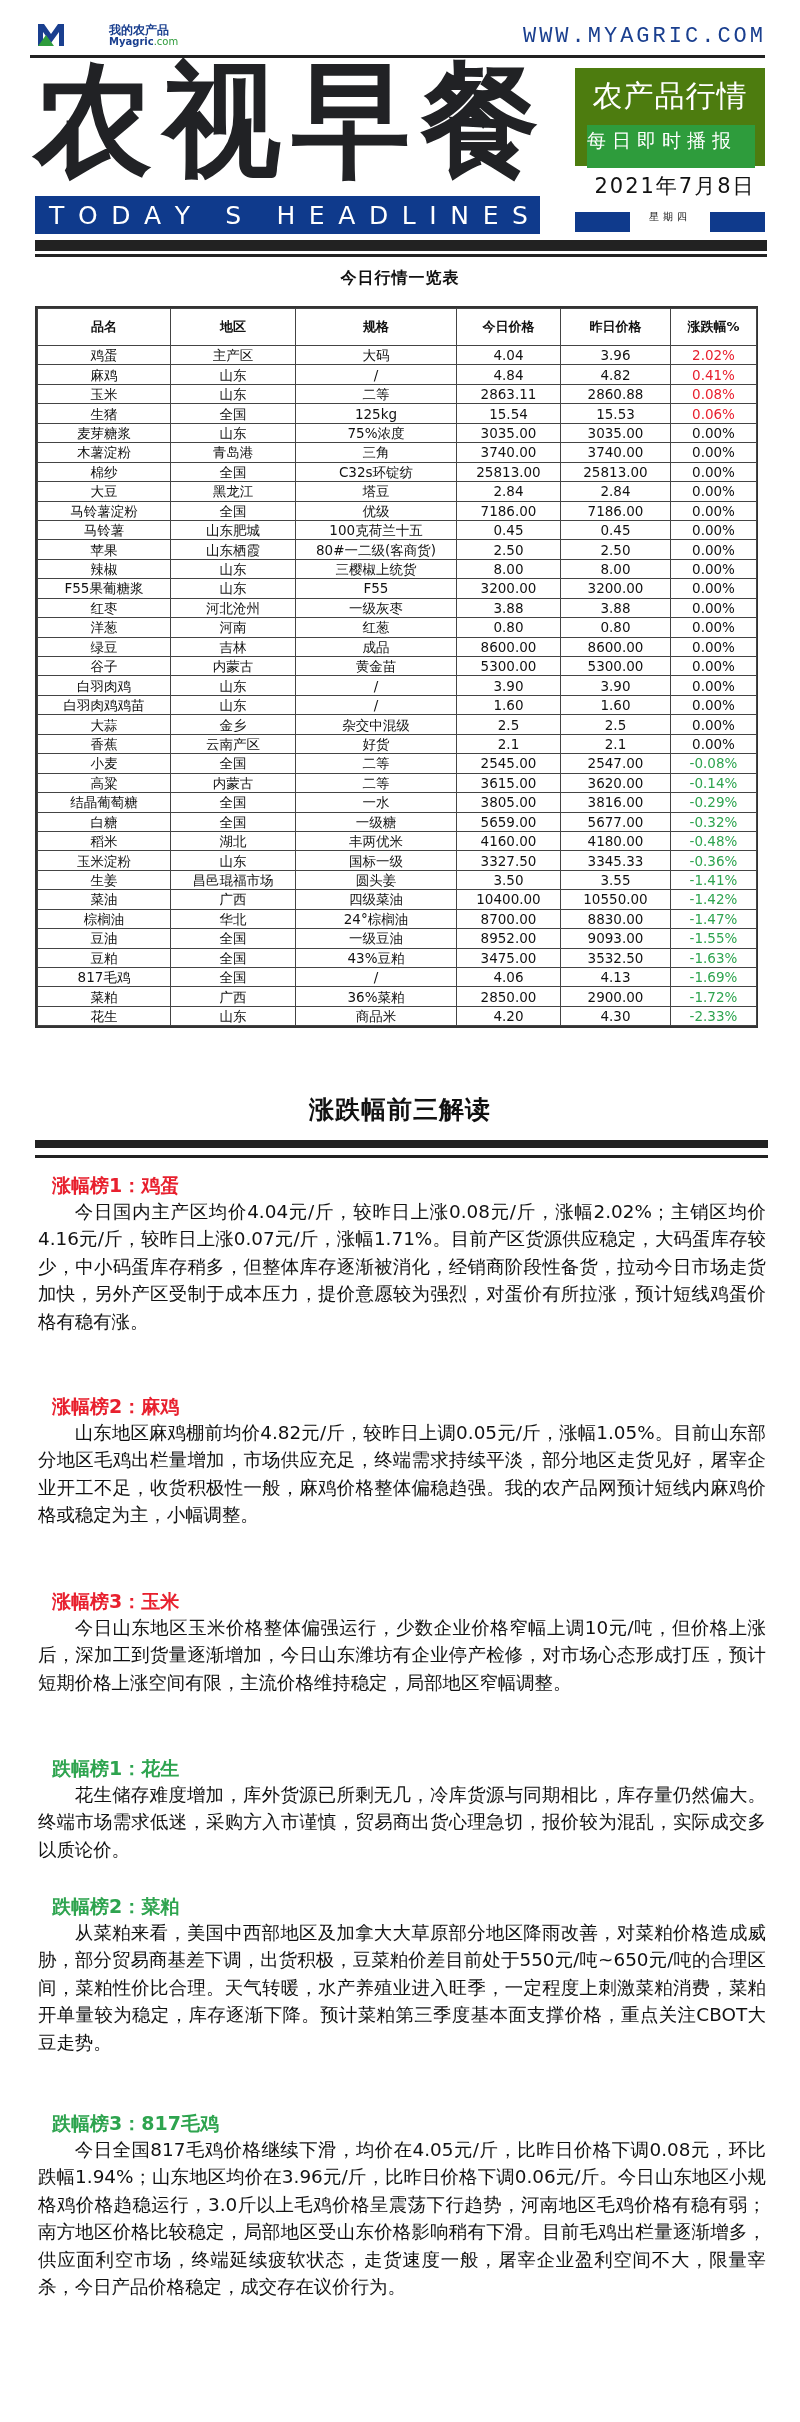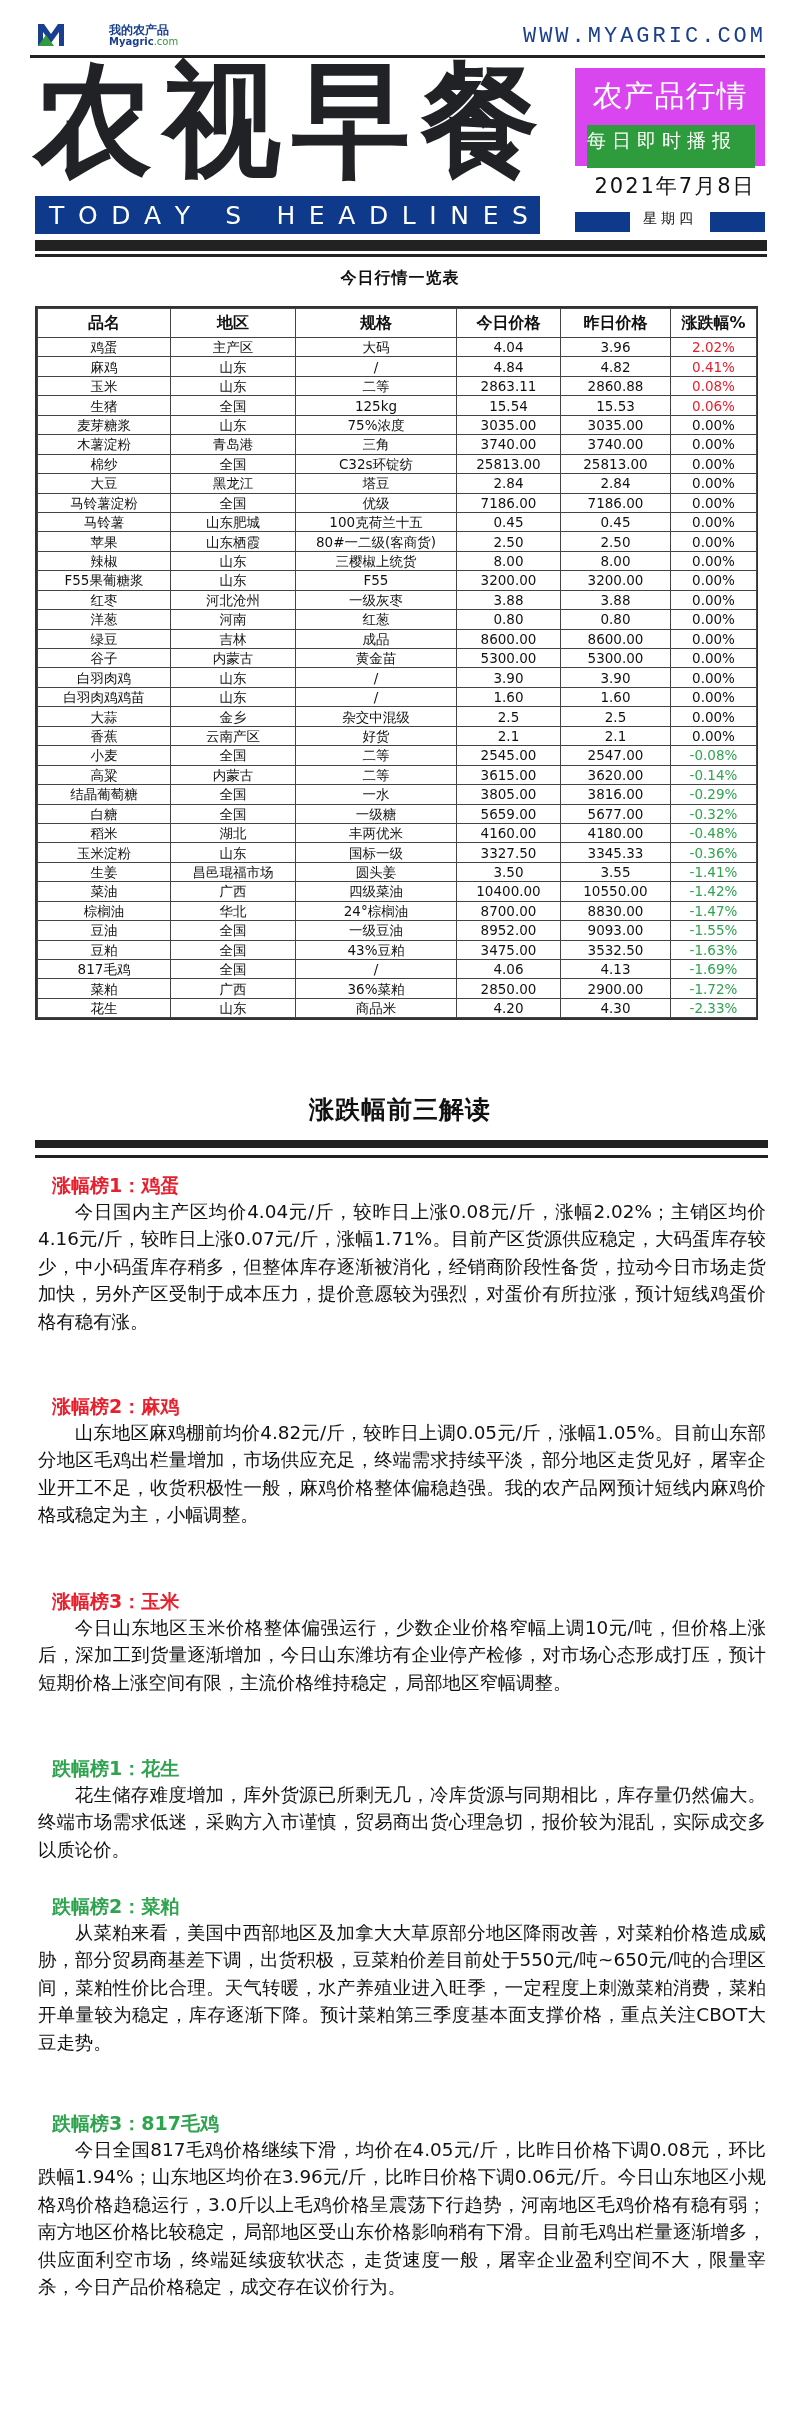--- a/index.html
+++ b/index.html
@@ -15,40 +15,40 @@
   .logo-en b { font-weight: bold; }
   .logo-en span.com { color: #2d9a3a; }
   .site-url { position: absolute; right: 34px; top: 24px; font-size: 22px; letter-spacing: 3px; color: #1a3f8f; font-family: Liberation Mono, monospace; }
   .top-rule { position: absolute; left: 30px; top: 55px; width: 735px; height: 3px; background: #222; }
 
   .big-title { position: absolute; left: 34px; top: 60px; width: 505px; height: 120px; display: flex; justify-content: space-between; align-items: center; }
   .big-title span { font-size: 118px; font-weight: bold; color: #212225; line-height: 120px; font-family: "DejaVu Sans", sans-serif; transform: scaleY(1.05); }
 
   .today-bar { position: absolute; left: 35px; top: 196px; width: 505px; height: 38px; background: #0f3a8c; color: #fff; display: flex; justify-content: space-between; align-items: center; padding: 0 12px 0 14px; font-size: 25px; font-family: "DejaVu Sans", sans-serif; }
 
-  .pill-box { position: absolute; left: 575px; top: 68px; width: 190px; height: 98px; background: #d946ef; }
+  .pill-box { position: absolute; left: 575px; top: 68px; width: 190px; height: 98px; background: #4d7c0f; }
   .pill-title { position: absolute; left: 0; top: 8px; width: 100%; text-align: center; color: #fff; font-size: 30px; letter-spacing: 1px; }
   .pill-sub { position: absolute; left: 12px; top: 57px; width: 168px; height: 43px; background: #2e9c3c; color: #fff; font-size: 19px; letter-spacing: 6px; line-height: 30px; }
 
   .date { position: absolute; left: 585px; top: 172px; width: 180px; text-align: center; font-size: 21px; letter-spacing: 2px; color: #111; }
   .weekday-row { position: absolute; left: 575px; top: 212px; width: 190px; height: 20px; }
   .weekday-bar { position: absolute; top: 0; width: 55px; height: 20px; background: #0f3a8c; }
   .weekday-bar.left { left: 0; }
   .weekday-bar.right { right: 0; }
-  .weekday { position: absolute; left: 55px; width: 80px; top: -2px; text-align: center; font-size: 14px; letter-spacing: 4px; color: #111; }
+  .weekday { position: absolute; left: 55px; width: 80px; top: -2px; text-align: center; font-size: 10px; letter-spacing: 4px; color: #111; }
 
   .thick-rule { position: absolute; left: 35px; top: 240px; width: 732px; height: 11px; background: #222; }
   .thin-rule { position: absolute; left: 35px; top: 254px; width: 732px; height: 3px; background: #222; }
 
   
   .section-title { position: absolute; left: 0; width: 800px; text-align: center; font-size: 16px; font-weight: bold; color: #111; letter-spacing: 1px; }
   .table-wrap { position: absolute; left: 35px; top: 306px; width: 723px; border: 2px solid #333; border-bottom: 2px solid #333; }
   table { border-collapse: collapse; width: 100%; table-layout: fixed; }
   th, td { border: 1px solid #444; height: 19.45px; text-align: center; font-size: 13.5px; padding: 0; line-height: 18px; white-space: nowrap; overflow: hidden; font-family: "DejaVu Sans", sans-serif; }
-  th { font-weight: bold; font-size: 16px; height: 29px; }
+  th { font-weight: bold; font-size: 13px; height: 37px; }
   td.up { color: #e8202e; }
   td.down { color: #2ea44f; }
 
   
   .rule2-thick { position: absolute; left: 35px; top: 1140px; width: 733px; height: 8px; background: #222; }
   .rule2-thin { position: absolute; left: 35px; top: 1155px; width: 733px; height: 3px; background: #222; }
   .item { position: absolute; left: 52px; width: 712px; }
   .item-title { font-size: 19px; font-weight: bold; line-height: 26px; }
   .item-title.red { color: #e8202e; }
   .item-title.green { color: #2ea44f; }

